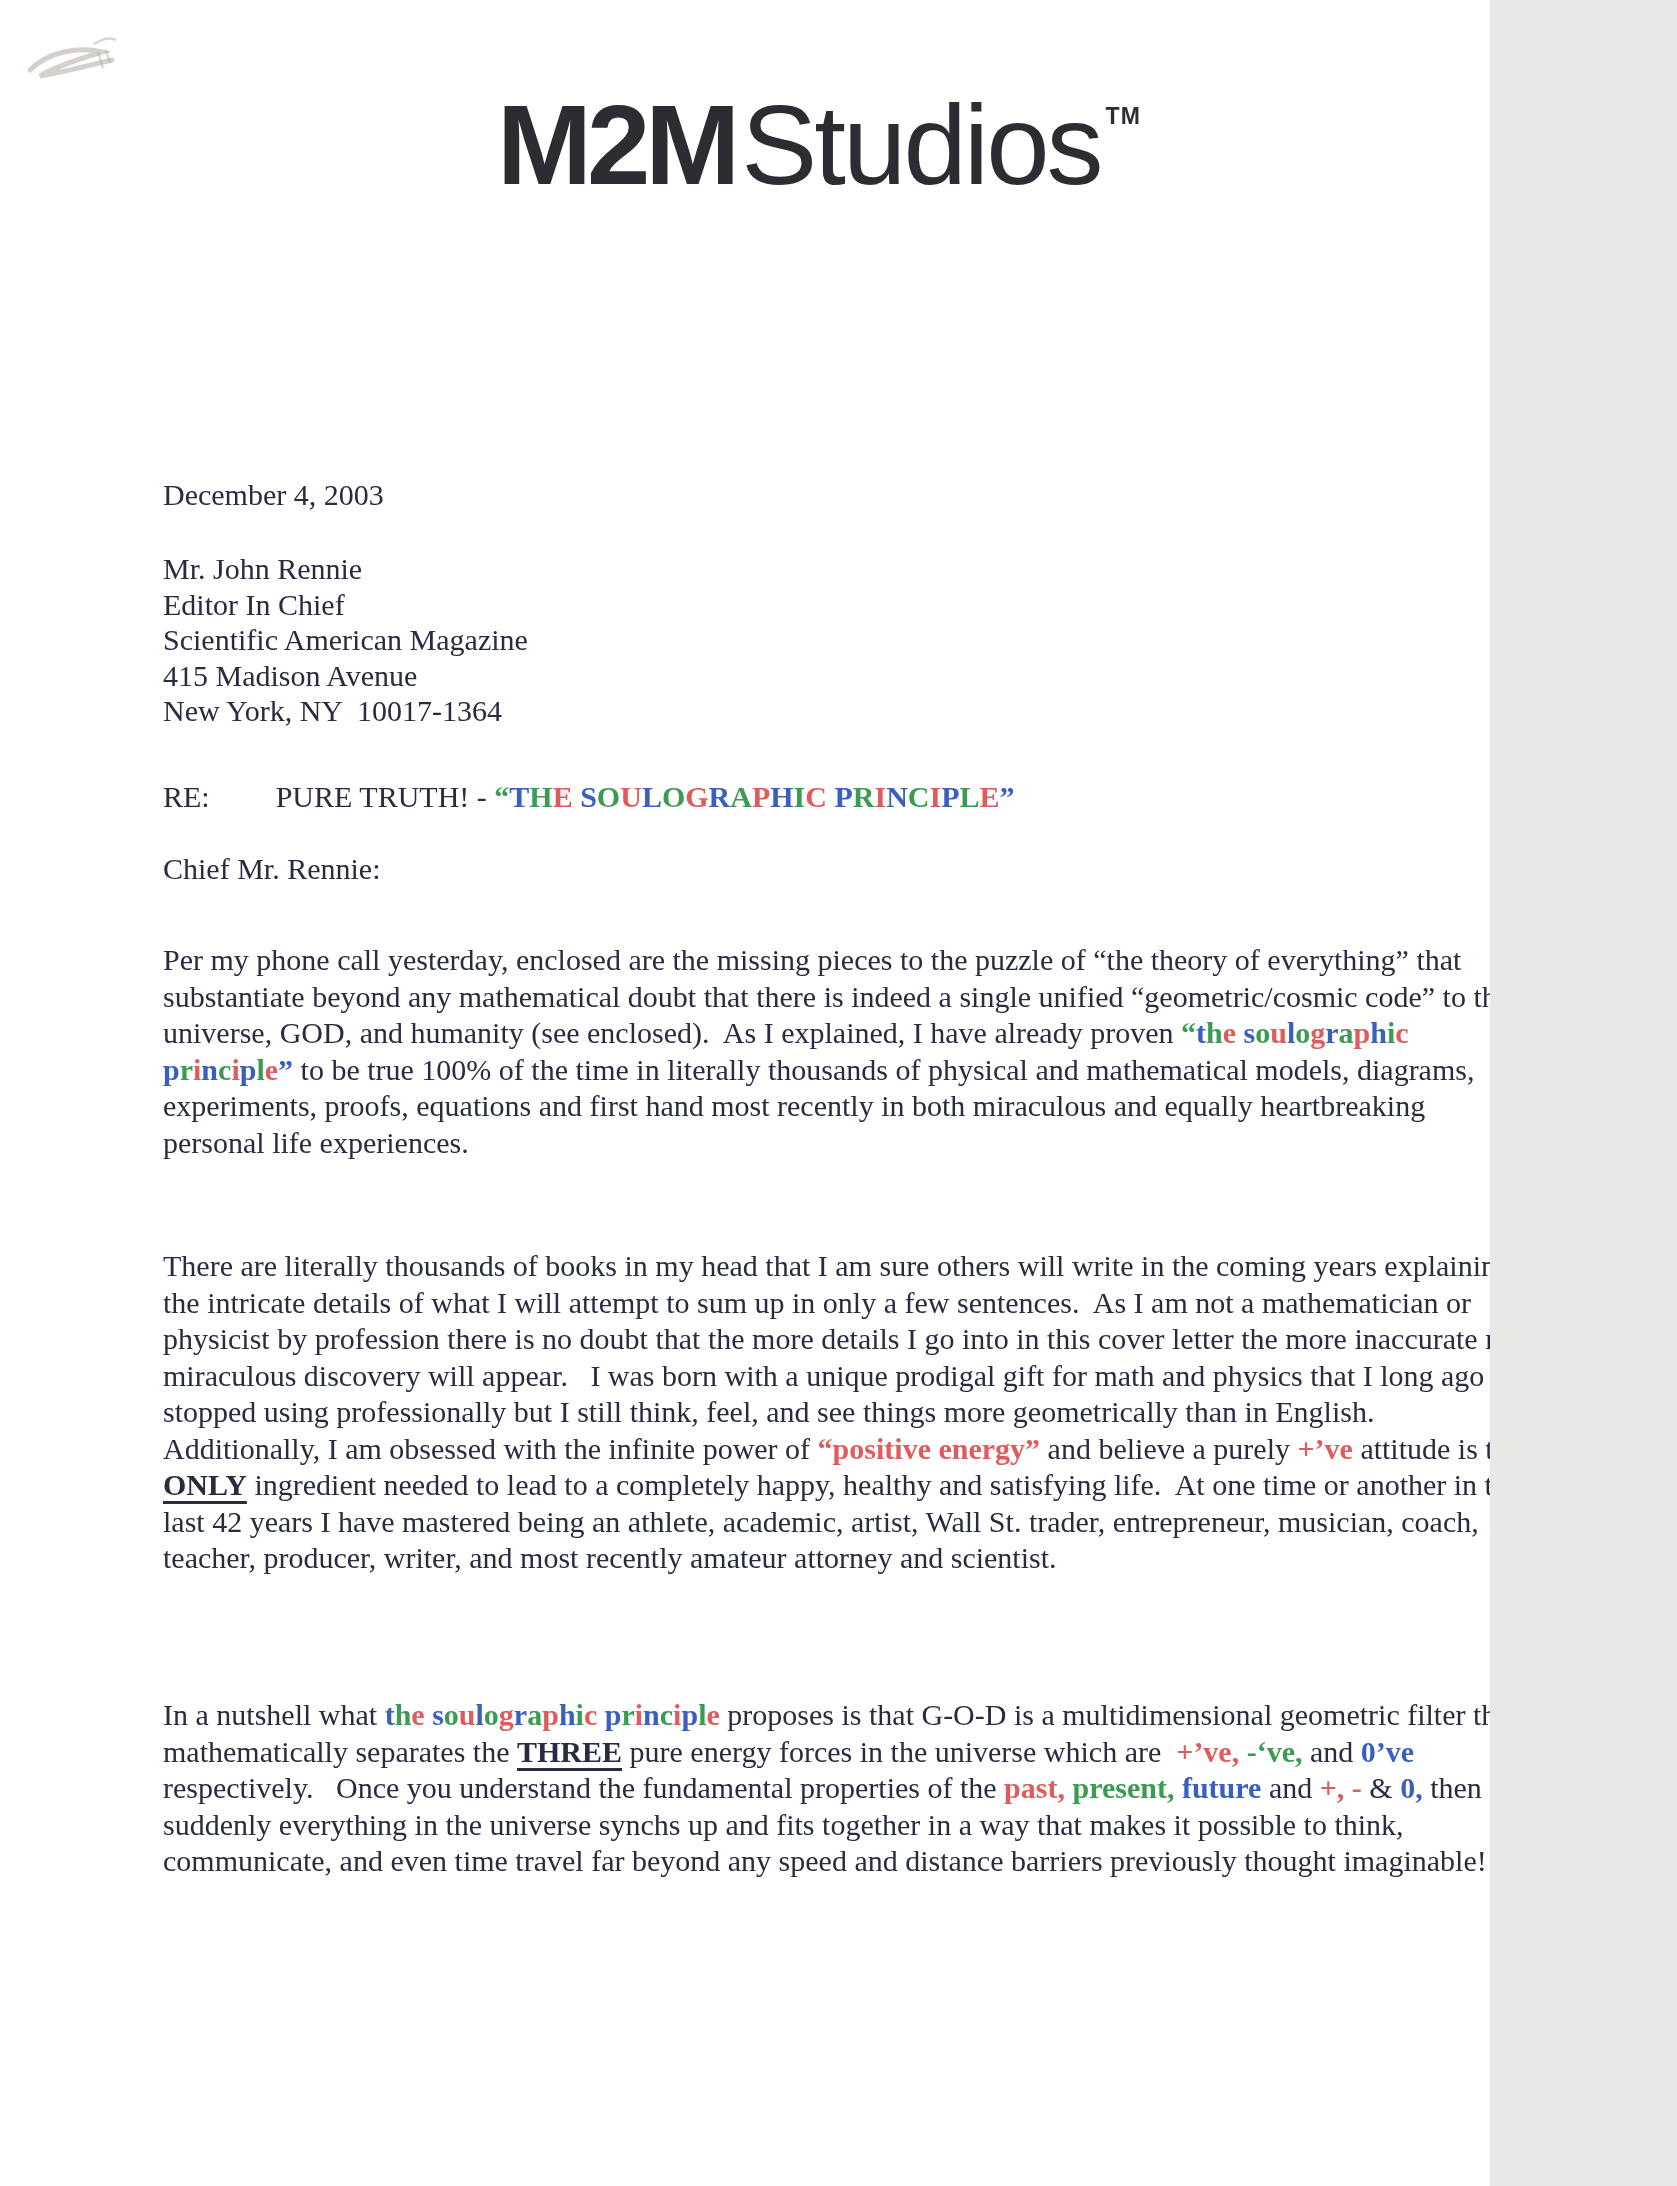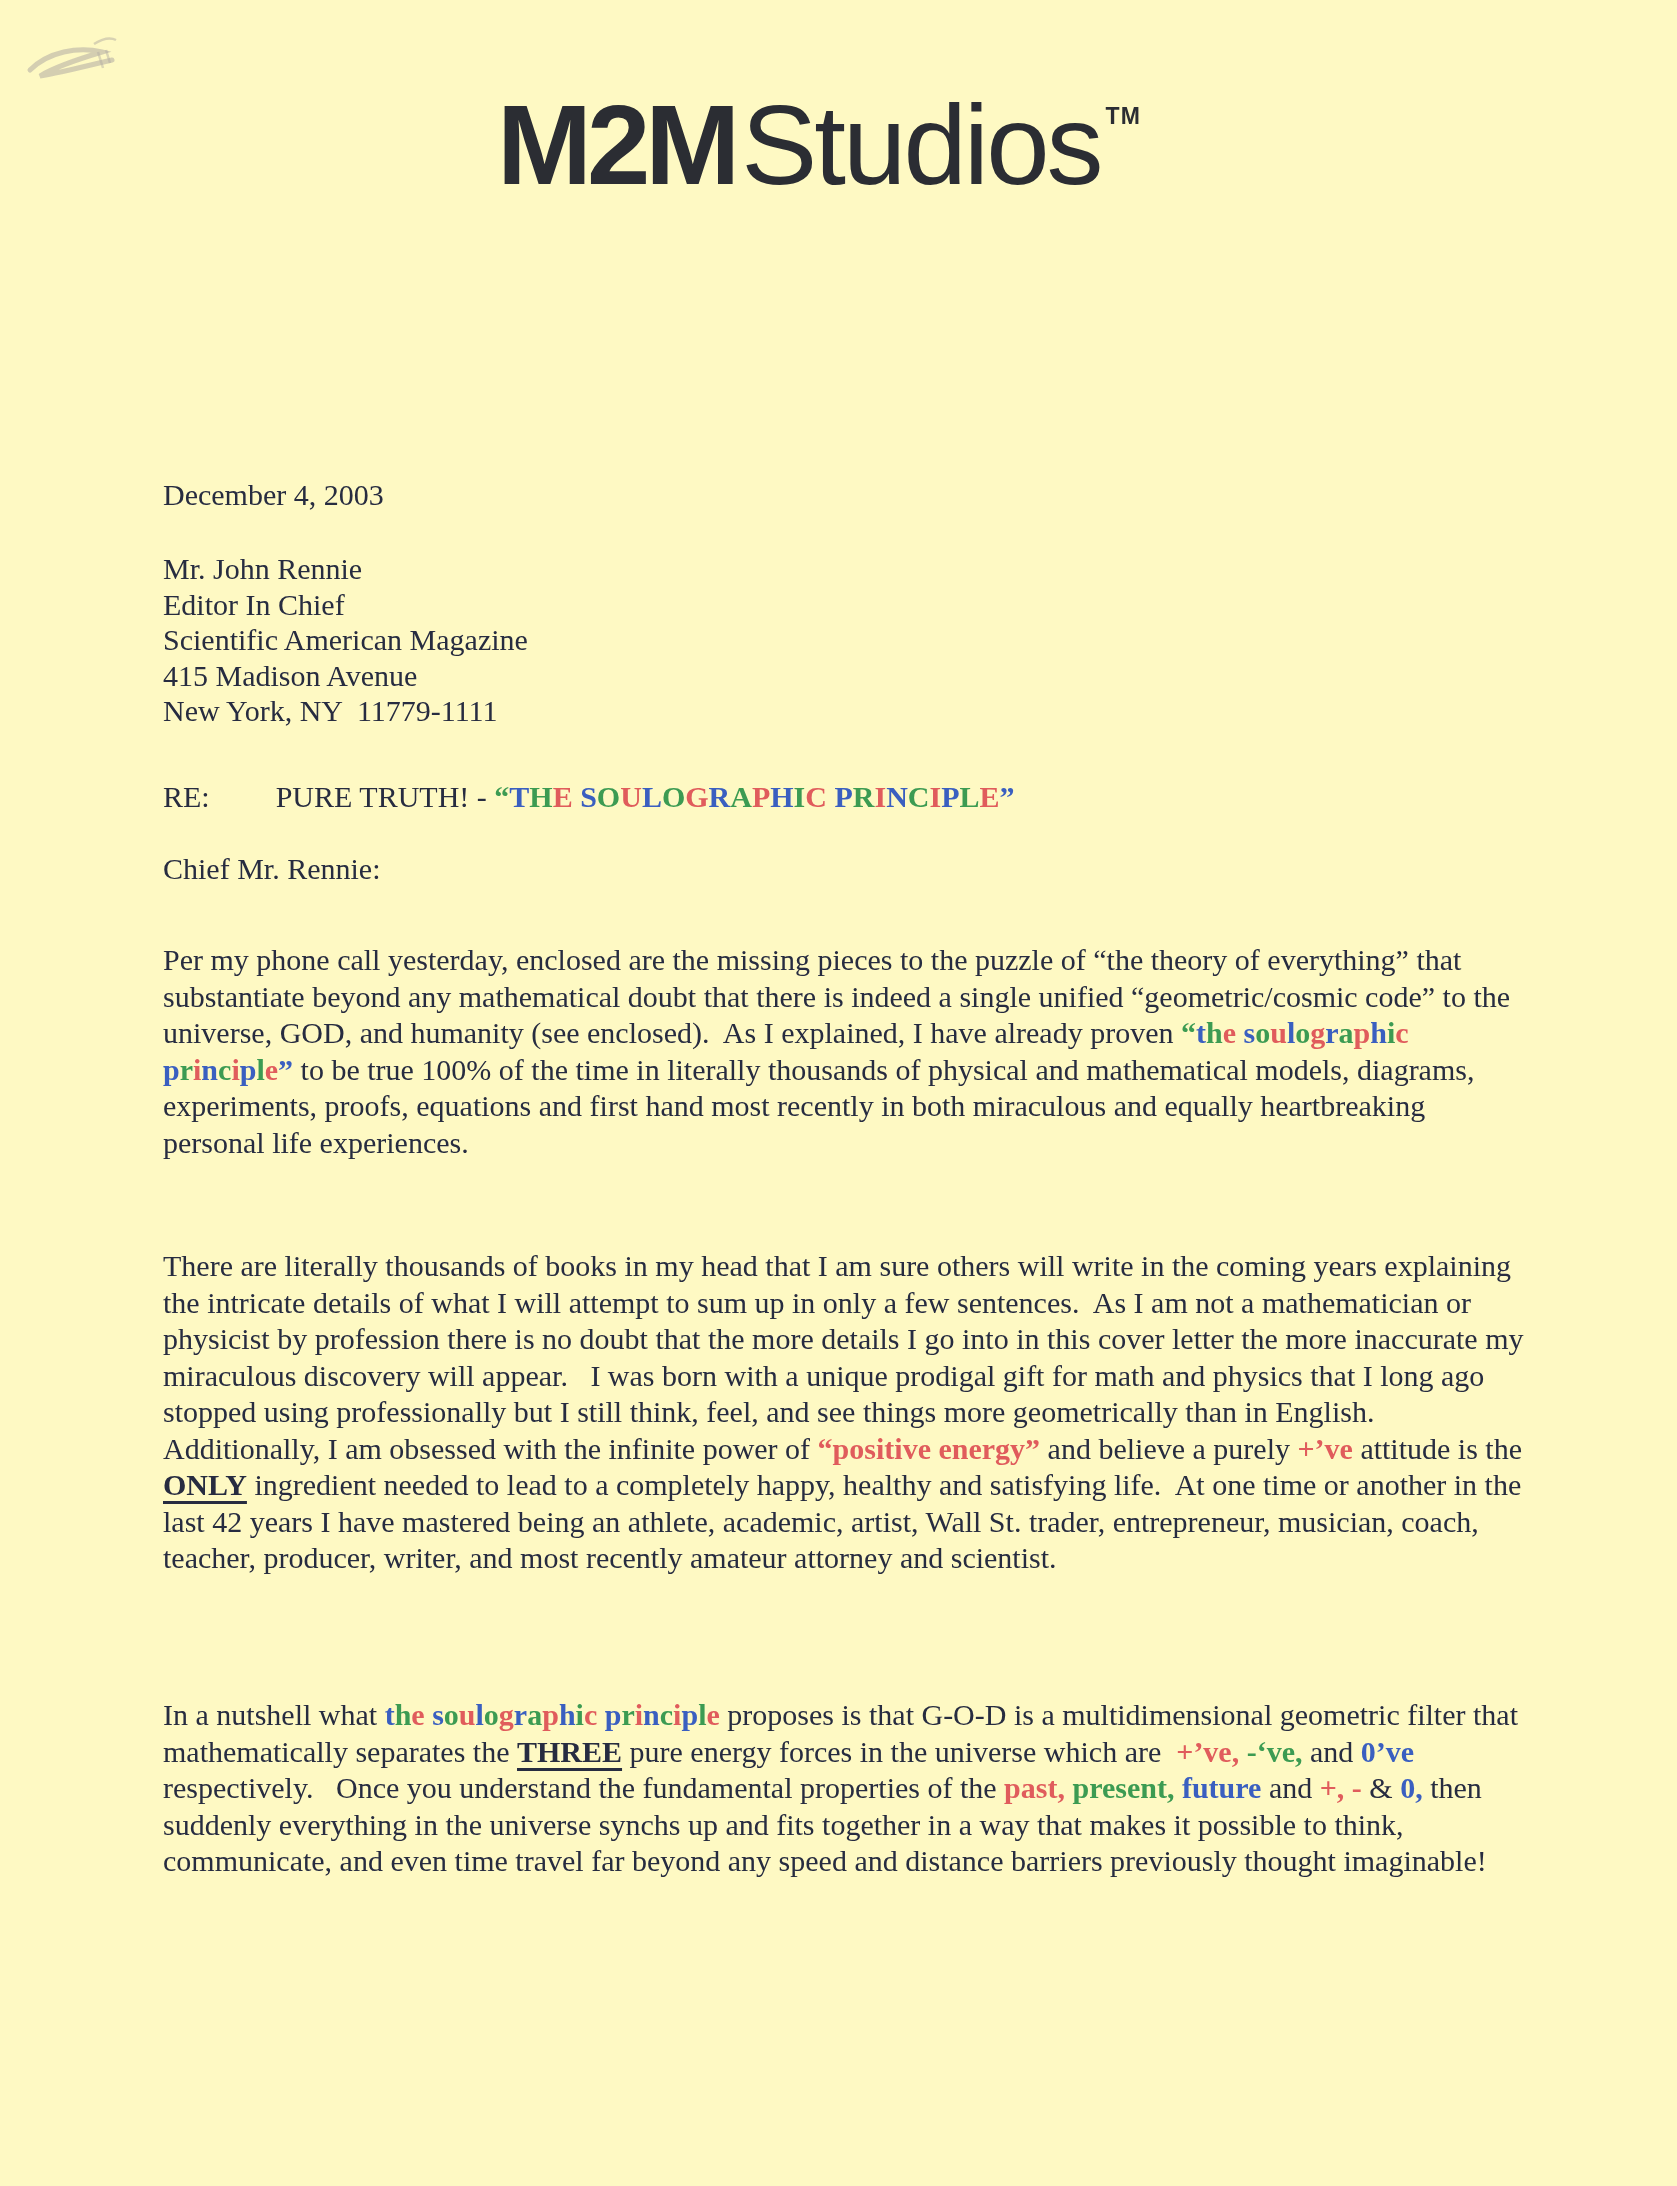--- a/index.html
+++ b/index.html
@@ -1,19 +1,19 @@
 <!DOCTYPE html>
 <html style="--ink: #272c40; --logo: #2b2d33; --red: #e05c5c; --green: #3c9b52; --blue: #3a5fc0; --smudge: #b1aba2;"><head>
 <meta charset="utf-8">
 <style>
   html,body{margin:0;padding:0;background:#e8e8e6;}
   .page{
     position:relative;
-    width:1677px;height:2186px;
-    background:#fef9c3;
+    width:1490px;height:2186px;
+    background:#ffffff;
     font-family:"Liberation Serif", serif;
     color:var(--ink,#272c40);
     overflow:hidden;
   }
   .logo{
     position:absolute;left:497px;top:88px;
     font-family:"Liberation Sans", sans-serif;
     color:var(--logo,#2b2d33);
     font-size:114px;line-height:1.0;white-space:nowrap;
   }
@@ -46,21 +46,21 @@
     <path d="M72 14 C 80 9, 88 7, 94 10" stroke="#b1aba2" stroke-width="2.5" fill="none" opacity="0.5"></path>
     <path d="M76 22 l 5 16 M 84 20 l 4 13" stroke="#b1aba2" stroke-width="2.5" fill="none" opacity="0.45"></path>
   </svg>
 
   <div class="logo">
     <span class="logo-bold">M2M</span><span class="logo-reg">Studios</span><span class="logo-tm">TM</span>
   </div>
 
   <div class="textblock" style="top:477px">December 4, 2003</div>
 
-  <div class="textblock address" style="top:551px"><div>Mr. John Rennie</div><div>Editor In Chief</div><div>Scientific American Magazine</div><div>415 Madison Avenue</div><div>New York, NY  11779-1111</div></div>
+  <div class="textblock address" style="top:551px"><div>Mr. John Rennie</div><div>Editor In Chief</div><div>Scientific American Magazine</div><div>415 Madison Avenue</div><div>New York, NY  10017-1364</div></div>
 
   <div class="textblock" style="top:779px"><span class="subject-label">RE:</span><span>PURE TRUTH! - </span><span><span class="rb" style="color: rgb(60, 155, 82);">“</span><span class="rb" style="color: rgb(58, 95, 192);">T</span><span class="rb" style="color: rgb(60, 155, 82);">H</span><span class="rb" style="color: rgb(224, 92, 92);">E</span><span class="rb"> </span><span class="rb" style="color: rgb(58, 95, 192);">S</span><span class="rb" style="color: rgb(60, 155, 82);">O</span><span class="rb" style="color: rgb(224, 92, 92);">U</span><span class="rb" style="color: rgb(58, 95, 192);">L</span><span class="rb" style="color: rgb(60, 155, 82);">O</span><span class="rb" style="color: rgb(224, 92, 92);">G</span><span class="rb" style="color: rgb(58, 95, 192);">R</span><span class="rb" style="color: rgb(60, 155, 82);">A</span><span class="rb" style="color: rgb(224, 92, 92);">P</span><span class="rb" style="color: rgb(58, 95, 192);">H</span><span class="rb" style="color: rgb(60, 155, 82);">I</span><span class="rb" style="color: rgb(224, 92, 92);">C</span><span class="rb"> </span><span class="rb" style="color: rgb(58, 95, 192);">P</span><span class="rb" style="color: rgb(60, 155, 82);">R</span><span class="rb" style="color: rgb(224, 92, 92);">I</span><span class="rb" style="color: rgb(58, 95, 192);">N</span><span class="rb" style="color: rgb(60, 155, 82);">C</span><span class="rb" style="color: rgb(224, 92, 92);">I</span><span class="rb" style="color: rgb(58, 95, 192);">P</span><span class="rb" style="color: rgb(60, 155, 82);">L</span><span class="rb" style="color: rgb(224, 92, 92);">E</span><span class="rb" style="color: rgb(58, 95, 192);">”</span></span></div>
 
   <div class="textblock" style="top:851px">Chief Mr. Rennie:</div>
 
   <div class="textblock para" style="top:942px"><span>Per my phone call yesterday, enclosed are the missing pieces to the puzzle of “the theory of everything” that substantiate beyond any mathematical doubt that there is indeed a single unified “geometric/cosmic code” to the universe, GOD, and humanity (see enclosed).  As I explained, I have already proven </span><span class="rb" style="color: rgb(60, 155, 82);">“</span><span class="rb" style="color: rgb(58, 95, 192);">t</span><span class="rb" style="color: rgb(60, 155, 82);">h</span><span class="rb" style="color: rgb(224, 92, 92);">e</span><span class="rb"> </span><span class="rb" style="color: rgb(58, 95, 192);">s</span><span class="rb" style="color: rgb(60, 155, 82);">o</span><span class="rb" style="color: rgb(224, 92, 92);">u</span><span class="rb" style="color: rgb(58, 95, 192);">l</span><span class="rb" style="color: rgb(60, 155, 82);">o</span><span class="rb" style="color: rgb(224, 92, 92);">g</span><span class="rb" style="color: rgb(58, 95, 192);">r</span><span class="rb" style="color: rgb(60, 155, 82);">a</span><span class="rb" style="color: rgb(224, 92, 92);">p</span><span class="rb" style="color: rgb(58, 95, 192);">h</span><span class="rb" style="color: rgb(60, 155, 82);">i</span><span class="rb" style="color: rgb(224, 92, 92);">c</span><span class="rb"> </span><span class="rb" style="color: rgb(58, 95, 192);">p</span><span class="rb" style="color: rgb(60, 155, 82);">r</span><span class="rb" style="color: rgb(224, 92, 92);">i</span><span class="rb" style="color: rgb(58, 95, 192);">n</span><span class="rb" style="color: rgb(60, 155, 82);">c</span><span class="rb" style="color: rgb(224, 92, 92);">i</span><span class="rb" style="color: rgb(58, 95, 192);">p</span><span class="rb" style="color: rgb(60, 155, 82);">l</span><span class="rb" style="color: rgb(224, 92, 92);">e</span><span class="rb" style="color: rgb(58, 95, 192);">”</span><span> to be true 100% of the time in literally thousands of physical and mathematical models, diagrams, experiments, proofs, equations and first hand most recently in both miraculous and equally heartbreaking personal life experiences.</span></div>
 
   <div class="textblock para" style="top:1248px"><span>There are literally thousands of books in my head that I am sure others will write in the coming years explaining the intricate details of what I will attempt to sum up in only a few sentences.  As I am not a mathematician or physicist by profession there is no doubt that the more details I go into in this cover letter the more inaccurate my miraculous discovery will appear.   I was born with a unique prodigal gift for math and physics that I long ago stopped using professionally but I still think, feel, and see things more geometrically than in English.  Additionally, I am obsessed with the infinite power of </span><span class="red">“positive energy”</span><span> and believe a purely </span><span class="red">+’ve</span><span> attitude is the </span><span class="boldu">ONLY</span><span> ingredient needed to lead to a completely happy, healthy and satisfying life.  At one time or another in the last 42 years I have mastered being an athlete, academic, artist, Wall St. trader, entrepreneur, musician, coach, teacher, producer, writer, and most recently amateur attorney and scientist.</span></div>
 
   <div class="textblock para" style="top:1697px"><span>In a nutshell what </span><span class="rb" style="color: rgb(58, 95, 192);">t</span><span class="rb" style="color: rgb(60, 155, 82);">h</span><span class="rb" style="color: rgb(224, 92, 92);">e</span><span class="rb"> </span><span class="rb" style="color: rgb(58, 95, 192);">s</span><span class="rb" style="color: rgb(60, 155, 82);">o</span><span class="rb" style="color: rgb(224, 92, 92);">u</span><span class="rb" style="color: rgb(58, 95, 192);">l</span><span class="rb" style="color: rgb(60, 155, 82);">o</span><span class="rb" style="color: rgb(224, 92, 92);">g</span><span class="rb" style="color: rgb(58, 95, 192);">r</span><span class="rb" style="color: rgb(60, 155, 82);">a</span><span class="rb" style="color: rgb(224, 92, 92);">p</span><span class="rb" style="color: rgb(58, 95, 192);">h</span><span class="rb" style="color: rgb(60, 155, 82);">i</span><span class="rb" style="color: rgb(224, 92, 92);">c</span><span class="rb"> </span><span class="rb" style="color: rgb(58, 95, 192);">p</span><span class="rb" style="color: rgb(60, 155, 82);">r</span><span class="rb" style="color: rgb(224, 92, 92);">i</span><span class="rb" style="color: rgb(58, 95, 192);">n</span><span class="rb" style="color: rgb(60, 155, 82);">c</span><span class="rb" style="color: rgb(224, 92, 92);">i</span><span class="rb" style="color: rgb(58, 95, 192);">p</span><span class="rb" style="color: rgb(60, 155, 82);">l</span><span class="rb" style="color: rgb(224, 92, 92);">e</span><span> proposes is that </span><span class="bold">G-O-D</span><span> is a multidimensional geometric filter that mathematically separates the </span><span class="boldu">THREE</span><span> pure energy forces in the universe which are  </span><span class="red">+’ve,</span><span> </span><span class="green">-‘ve,</span><span> and </span><span class="blue">0’ve</span><span> respectively.   Once you understand the fundamental properties of the </span><span class="red">past,</span><span> </span><span class="green">present,</span><span> </span><span class="blue">future</span><span> and </span><span class="red">+,</span><span> </span><span class="red">-</span><span> &amp; </span><span class="blue">0,</span><span> then suddenly everything in the universe synchs up and fits together in a way that makes it possible to think, communicate, and even time travel far beyond any speed and distance barriers previously thought imaginable!</span></div>

